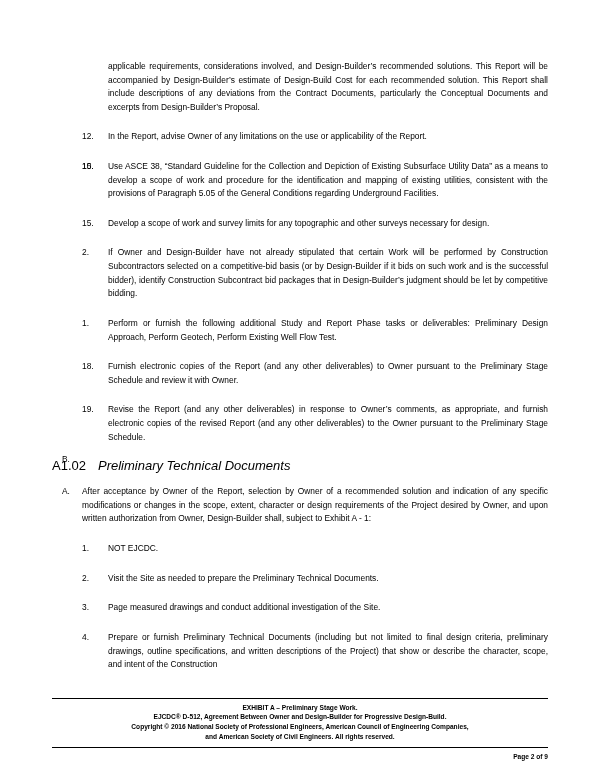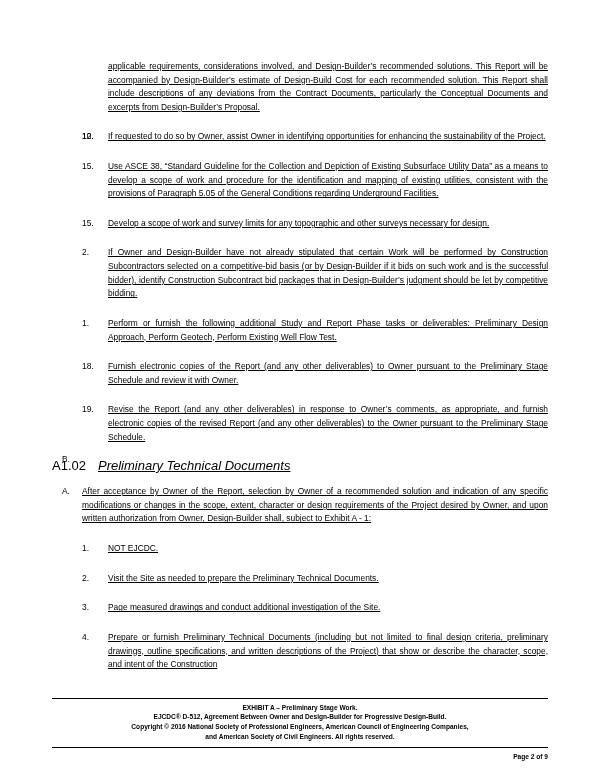--- a/index.html
+++ b/index.html
@@ -19,21 +19,20 @@
     position: relative;
     width: 600px;
     height: 776px;
     box-sizing: border-box;
     padding: 60px 52px 0 52px;
   }
   .body-text {
     font-size: 8.4px;
     line-height: 1.62;
     text-align: justify;
-    text-decoration: underline;
   }
   .para {
     margin: 0 0 9px 0;
   }
   
   .cont {
     padding-left: 56px;
   }
   
   .item {
@@ -108,25 +107,25 @@
 <body>
 
 <div class="page">
 
   <div class="body-text">
 
     <p class="para cont">applicable requirements, considerations involved, and Design-Builder’s recommended solutions. This Report will be accompanied by Design-Builder’s estimate of Design-Build Cost for each recommended solution. This Report shall include descriptions of any deviations from the Contract Documents, particularly the Conceptual Documents and excerpts from Design-Builder’s Proposal.</p>
 
     <div class="item">
       <span class="marker">12.</span>
+      <span>In the Report, advise Owner of any limitations on the use or applicability of the Report.</span>
     </div>
 
     <div class="item">
       <span class="marker">10.</span>
-      <span>If requested to do so by Owner, assist Owner in identifying opportunities for enhancing the sustainability of the Project.</span>
     </div>
 
     <div class="item">
       <span class="marker">15.</span>
       <span>Use ASCE 38, “Standard Guideline for the Collection and Depiction of Existing Subsurface Utility Data” as a means to develop a scope of work and procedure for the identification and mapping of existing utilities, consistent with the provisions of Paragraph 5.05 of the General Conditions regarding Underground Facilities.</span>
     </div>
 
     <div class="item">
       <span class="marker">15.</span>
       <span>Develop a scope of work and survey limits for any topographic and other surveys necessary for design.</span>

